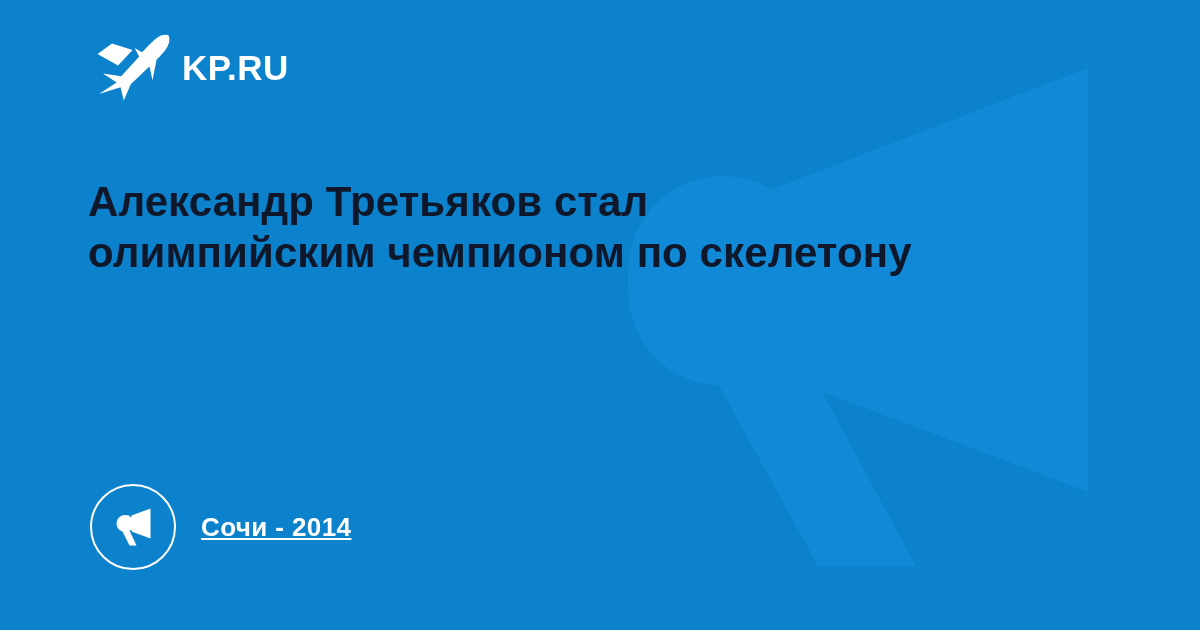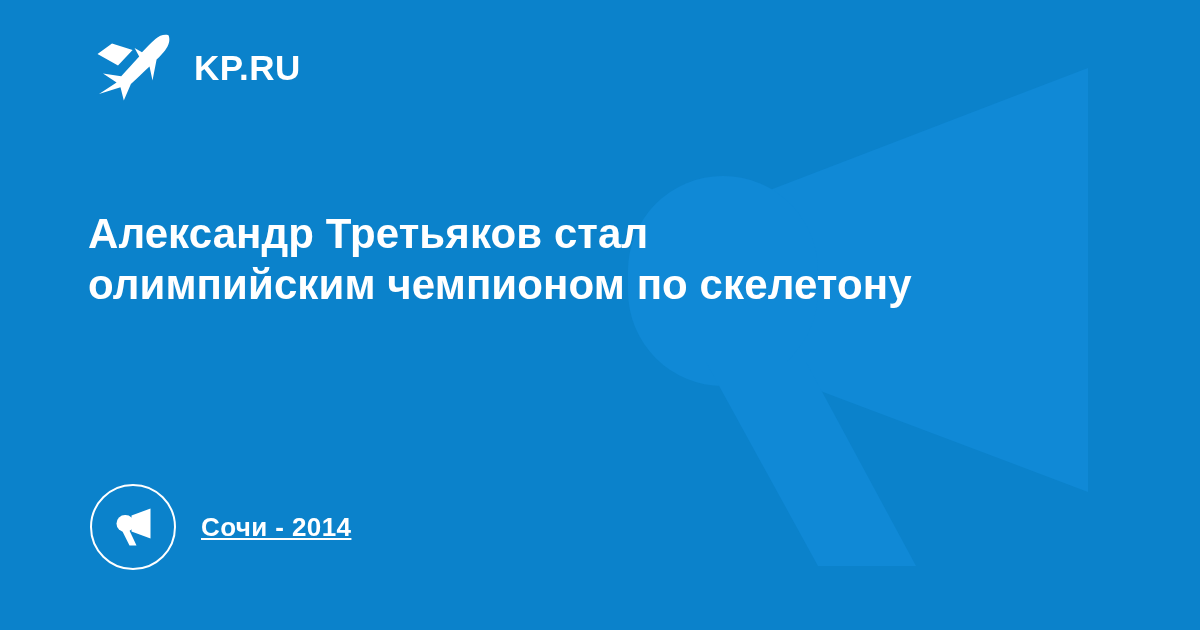--- a/index.html
+++ b/index.html
@@ -30,21 +30,21 @@
     pointer-events: none;
   }
 
   
   .brand {
     position: absolute;
     left: 96px;
     top: 36px;
     display: flex;
     align-items: center;
-    gap: 22px;
+    gap: 10px;
     height: 62px;
   }
   .brand-bird {
     width: 76px;
     height: 70px;
     display: block;
     flex: none;
   }
   .brand-name {
     color: #ffffff;
@@ -52,24 +52,24 @@
     font-weight: 700;
     letter-spacing: 0.5px;
     line-height: 1;
     white-space: nowrap;
   }
 
   
   .headline {
     position: absolute;
     left: 88px;
-    top: 208px;
+    top: 176px;
     width: 840px;
     margin: 0;
-    color: #ffffff;
+    color: #0f172a;
     font-size: 42px;
     font-weight: 700;
     line-height: 51px;
     letter-spacing: 0.1px;
   }
 
   
   .badge {
     position: absolute;
     left: 90px;

